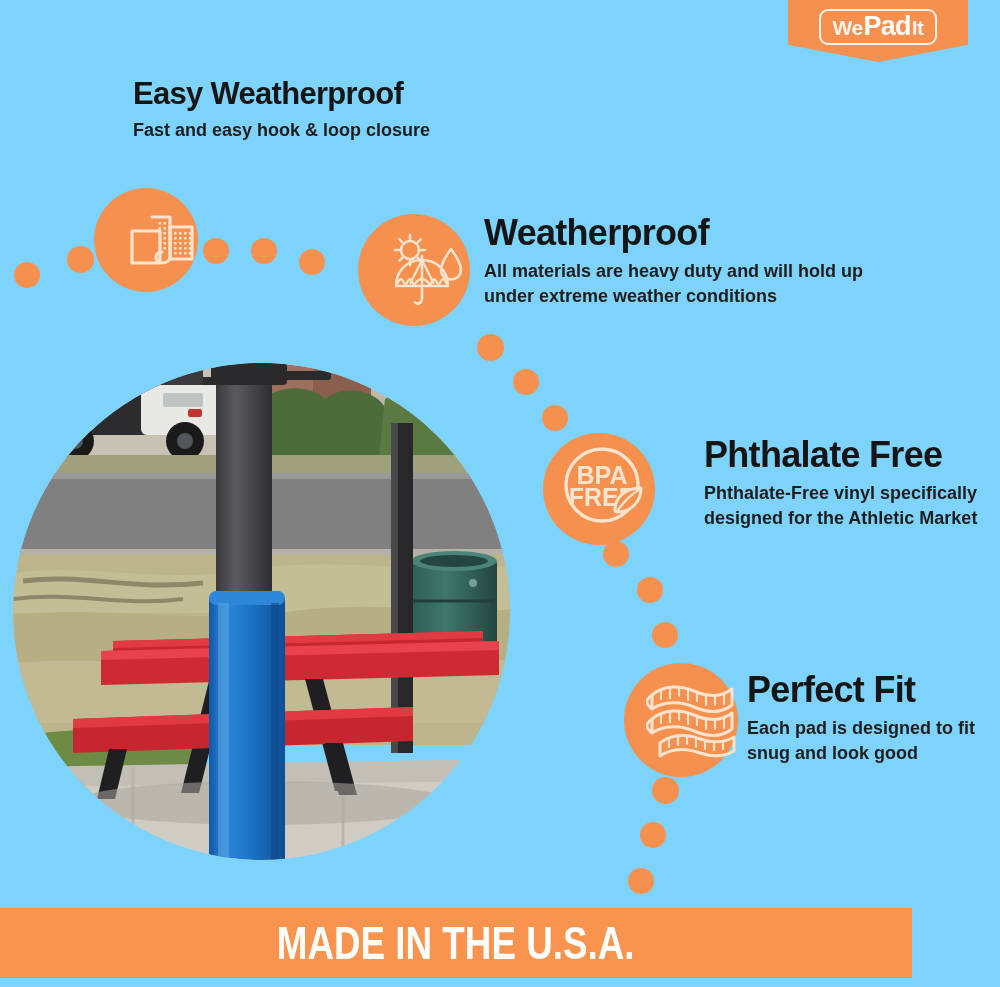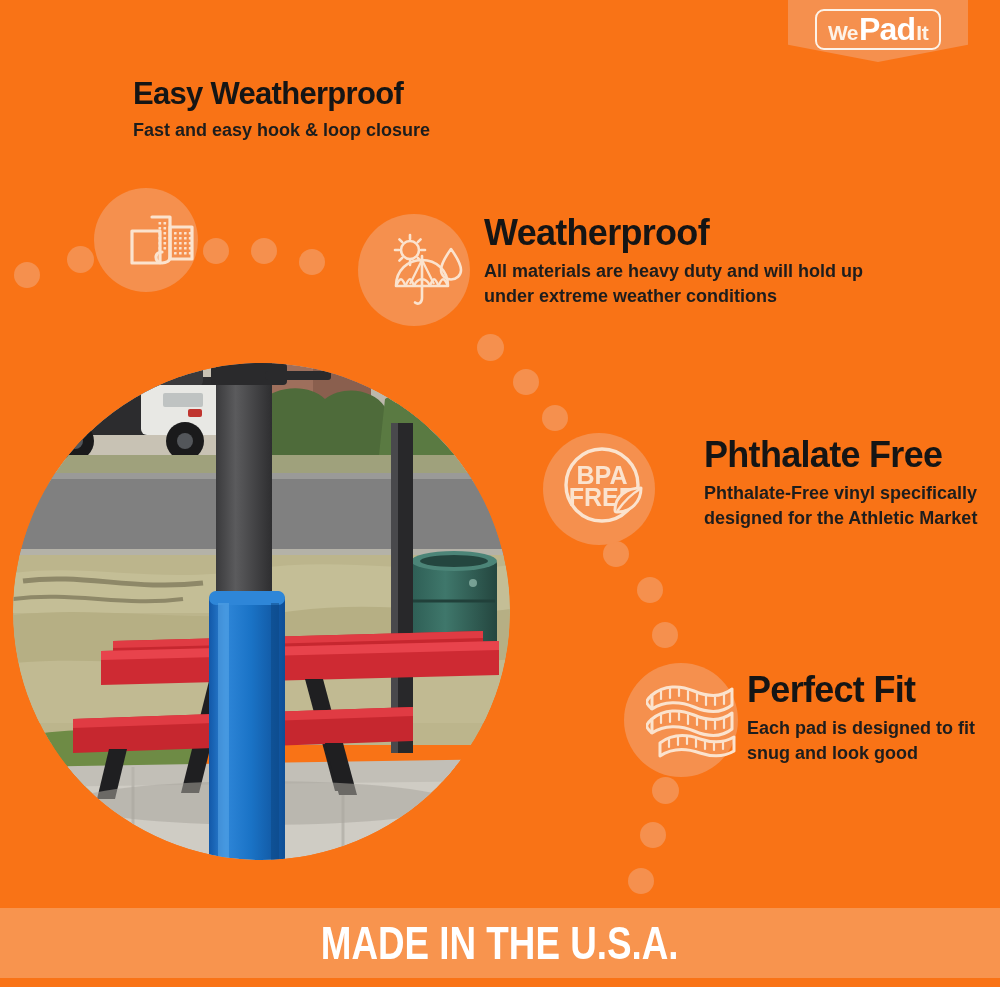--- a/index.html
+++ b/index.html
@@ -7,21 +7,21 @@
     padding: 0;
     background: #ffffff;
   }
   body {
     font-family: "Liberation Sans", sans-serif;
   }
   #page {
     position: relative;
     width: 1000px;
     height: 987px;
-    background: #f97316;
+    background: #7dd3fc;
     overflow: hidden;
   }
 
   
   .logo-badge {
     position: absolute;
     left: 788px;
     top: 0px;
     width: 180px;
     height: 62px;
@@ -42,21 +42,21 @@
     line-height: 1;
   }
   .logo-we, .logo-it {
     color: #FDF3E8;
     font-size: 21px;
     font-weight: bold;
     letter-spacing: -0.5px;
   }
   .logo-pad {
     color: #FFFFFF;
-    font-size: 32px;
+    font-size: 27px;
     font-weight: bold;
     letter-spacing: -0.8px;
     margin: 0 1px;
   }
 
   
   .feature { position: absolute; }
   .feature-title {
     font-size: 36px;
     font-weight: bold;
@@ -112,21 +112,21 @@
     border-radius: 50%;
     overflow: hidden;
   }
   #photo svg { display: block; }
 
   
   #usa-banner {
     position: absolute;
     left: 0;
     top: 908px;
-    width: 1000px;
+    width: 912px;
     height: 70px;
     background: #F8944E;
     display: flex;
     align-items: center;
     justify-content: center;
   }
   #usa-banner .usa-text {
     color: #FFFFFF;
     font-size: 46px;
     font-weight: bold;

